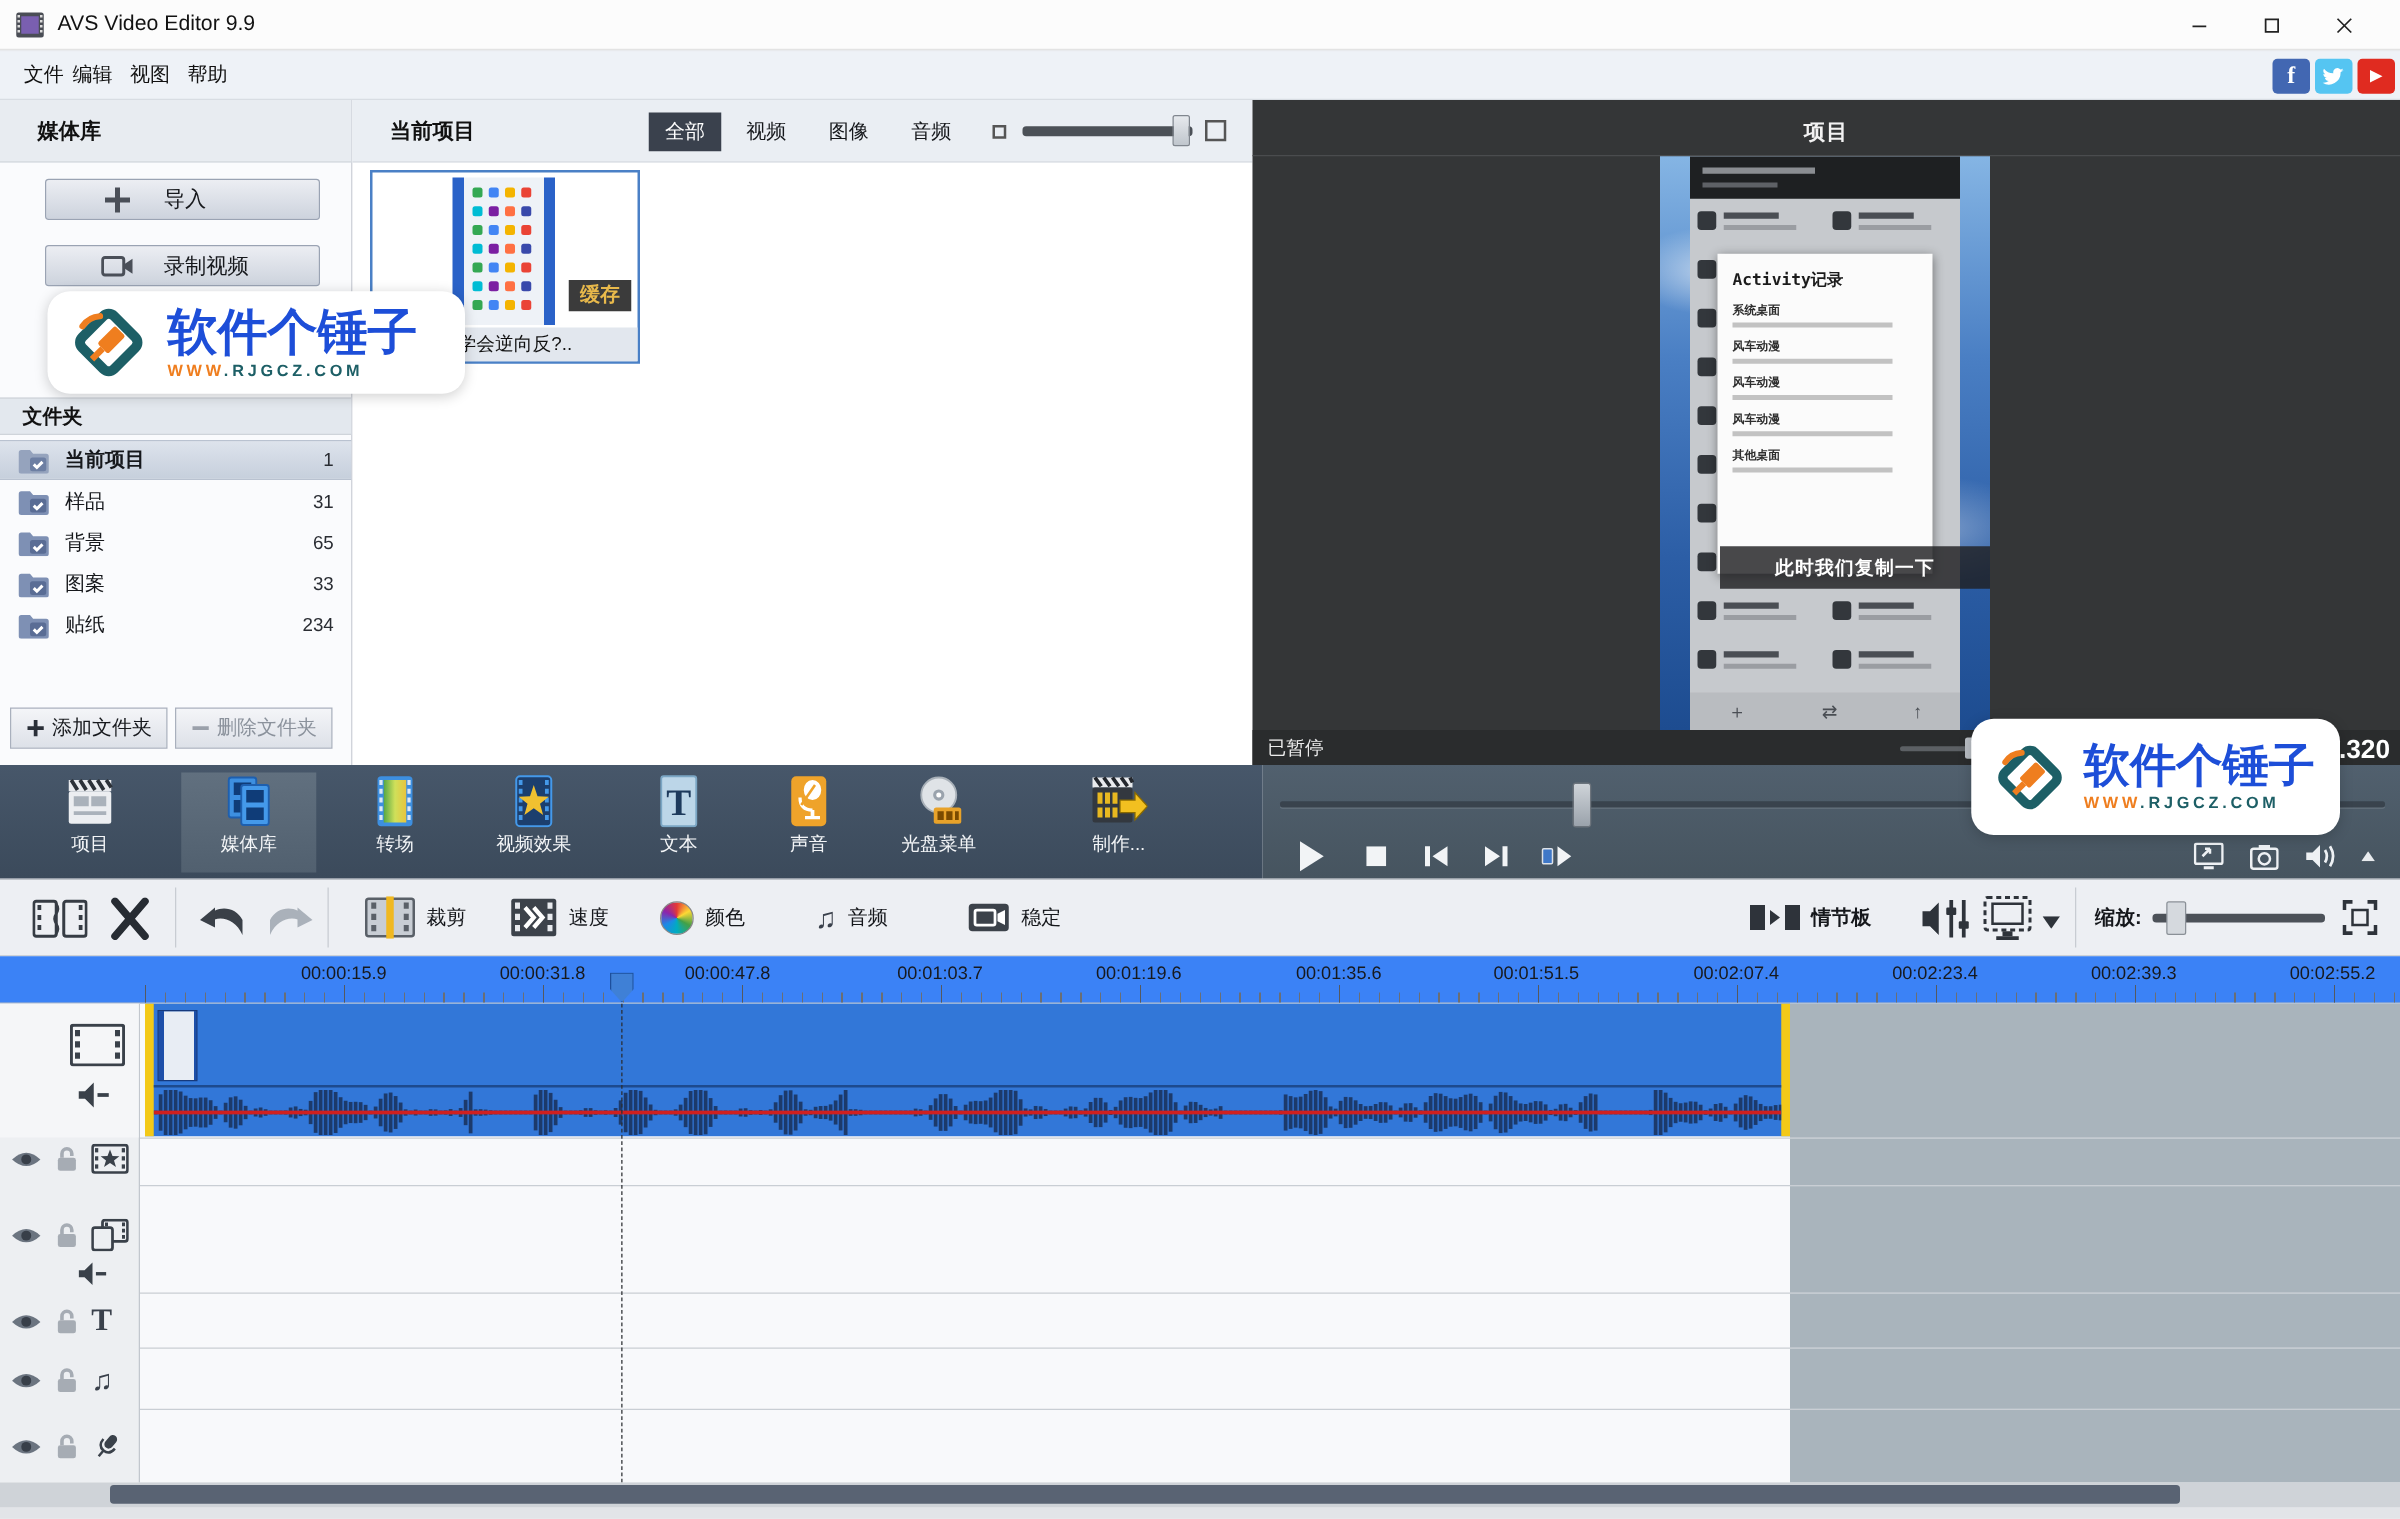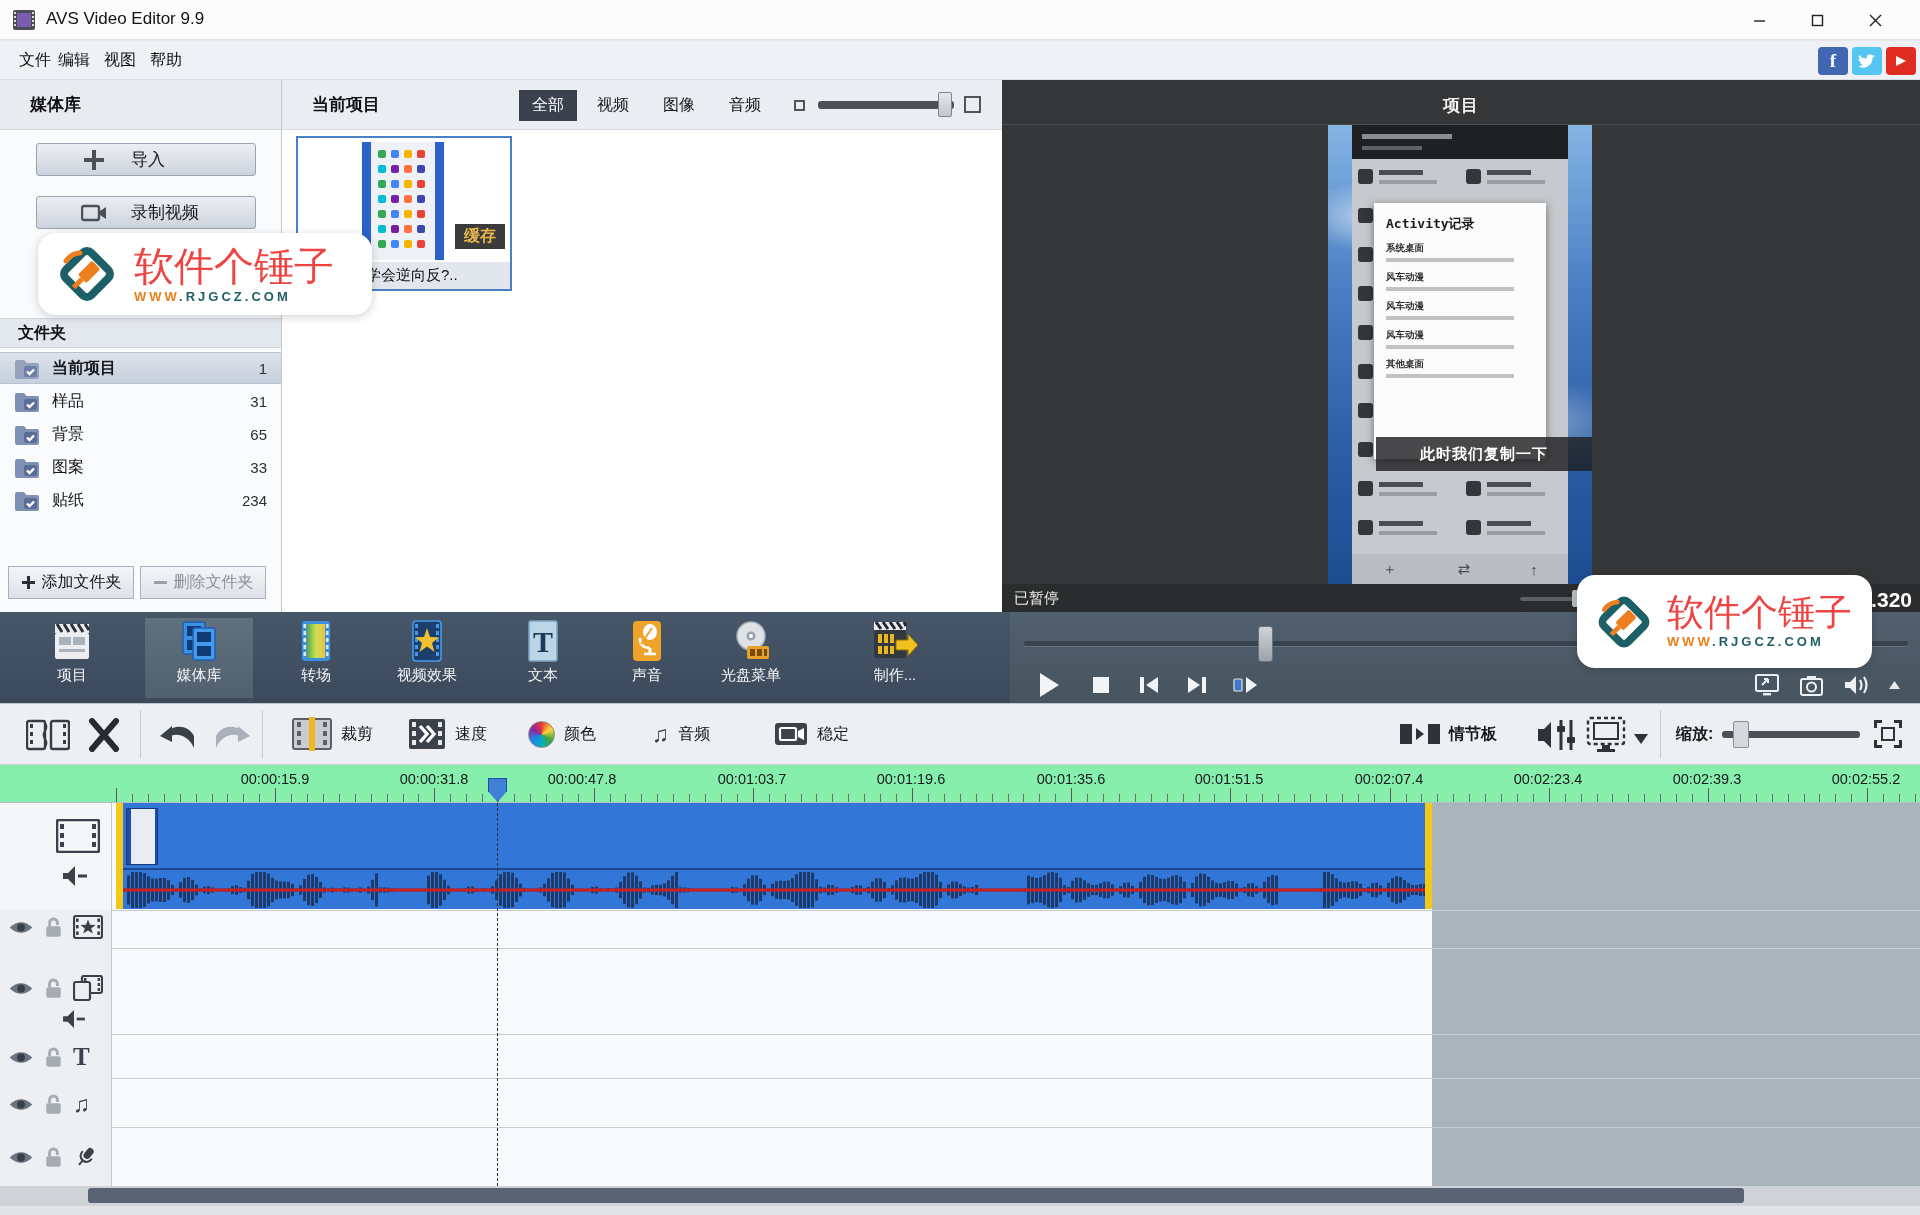--- a/index.html
+++ b/index.html
@@ -87,21 +87,21 @@
 
   
   #tl-toolbar { left:0; top:703px; width:1920px; height:62px; background:#edeff3; border-top:1px solid #bfc4ca; border-bottom:1px solid #cdd1d6; }
   .tl-sep { top:6px; width:1px; height:48px; background:#c8ccd2; }
   .tl-group { top:0; height:60px; display:flex; align-items:center; gap:9px; }
   .tl-label { font-size:16px; color:#15171b; white-space:nowrap; }
   #zoom-track { left:1722px; top:27px; width:138px; height:7px; background:#4c5158; border-radius:3px; }
   #zoom-handle { left:1733px; top:17px; width:16px; height:27px; background:linear-gradient(#e8eaee,#c2c7cе); background-color:#d5d9de; border:1px solid #8a9097; border-radius:2px; }
 
   
-  #ruler { left:0; top:765px; width:1920px; height:38px; background:#86efac; border-bottom:1px solid #b9bec4; }
+  #ruler { left:0; top:765px; width:1920px; height:38px; background:#3b82f6; border-bottom:1px solid #b9bec4; }
   #ruler-ticks-minor { left:116px; right:0; bottom:0; height:8px;
       background:repeating-linear-gradient(to right,#6a6e74 0 1px,transparent 1px 15.92px); }
   #ruler-ticks-major { left:116px; right:0; bottom:0; height:14px;
       background:repeating-linear-gradient(to right,#55595f 0 1px,transparent 1px 159.2px); }
   .ruler-label { top:6px; transform:translateX(-50%); font-size:14.5px; color:#17191d; white-space:nowrap; }
 
   
   #tracks { left:0; top:803px; width:1920px; height:383px; background:#f8f9fb; }
   #track-headcol { left:0; top:0; width:112px; height:383px; background:#edeff2; border-right:1px solid #c2c7ce; }
   .trk-divider { left:0; width:1920px; height:1px; background:#c9ced4; }
@@ -121,21 +121,21 @@
   
   #hscroll { left:0; top:1186px; width:1920px; height:20px; background:#cfd3d8; }
   #hscroll-thumb { left:88px; top:2px; width:1656px; height:15px; background:#596373; border-radius:3px; }
   #below-scroll { left:0; top:1206px; width:1920px; height:9px; background:#e2e4e8; }
 
   
   .watermark { background:#fff; border-radius:18px; box-shadow:0 2px 10px rgba(0,0,0,.18); display:flex; align-items:center; }
   #wm1 { left:38px; top:233px; width:334px; height:82px; }
   #wm2 { left:1577px; top:575px; width:295px; height:93px; }
   .wm-text { display:flex; flex-direction:column; }
-  .wm-brand { font-weight:normal; color:#ef4444; line-height:1.05; white-space:nowrap; }
+  .wm-brand { font-weight:bold; color:#1d4ed8; line-height:1.05; white-space:nowrap; }
   #wm1 .wm-brand { font-size:40px; } #wm2 .wm-brand { font-size:37px; }
   .wm-url { font-weight:bold; color:#ef7e1f; letter-spacing:3px; font-size:13px; margin-top:2px; }
   .wm-url .wdot { color:#1d5f66; }
 
   .colorwheel { width:27px; height:27px; border-radius:50%;
       background:conic-gradient(#e53935,#fdd835,#43a047,#00acc1,#1e88e5,#8e24aa,#e53935); border:1px solid #888; }
   .notechar { font-size:23px; color:#3a414c; font-weight:bold; }
   .Tchar { font-family:"Liberation Serif","DejaVu Serif",serif; font-size:25px; font-weight:bold; color:#3a414c; }
 </style>
 </head>

